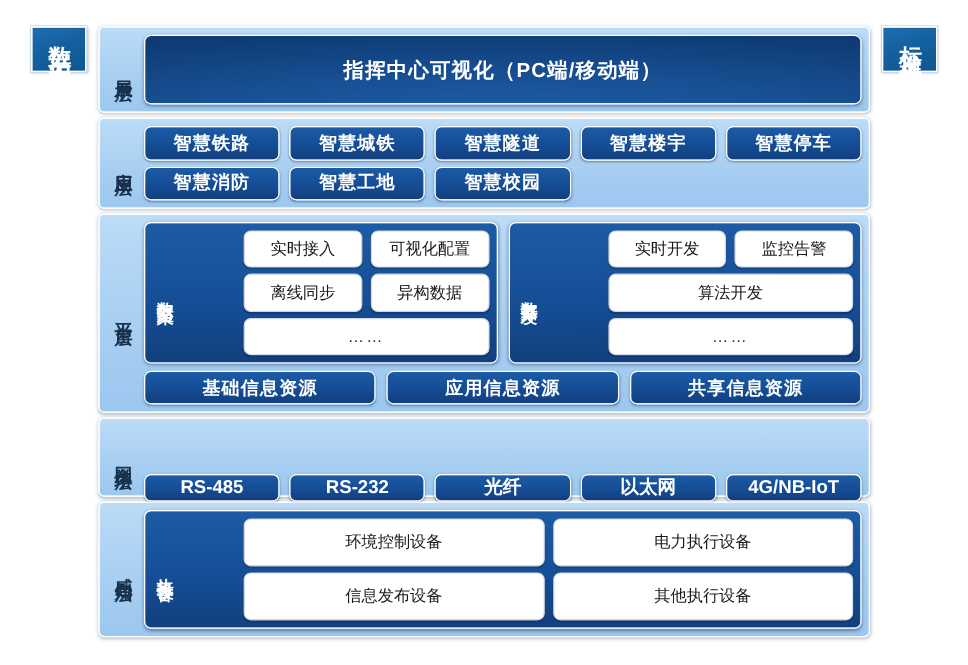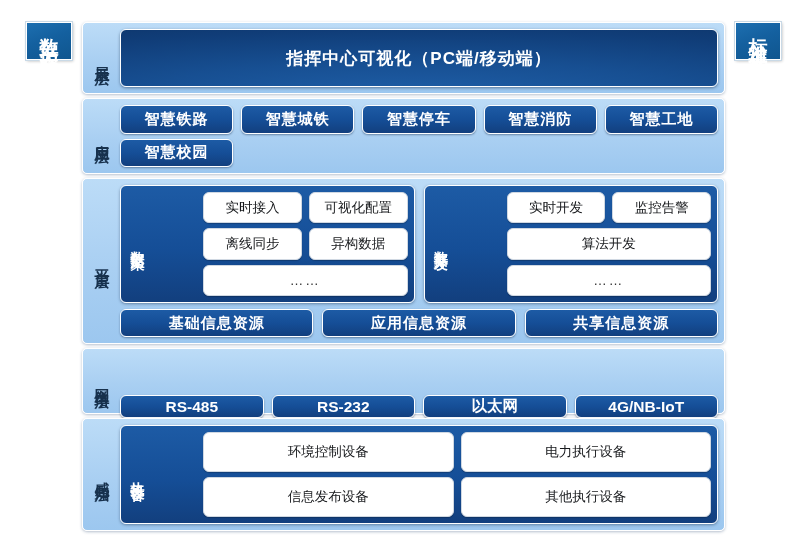--- a/index.html
+++ b/index.html
@@ -188,20 +188,22 @@
         <div class="present-box">指挥中心可视化（PC端/移动端）</div>
       </div>
     </div>
 
     <div class="layer layer-app">
       <div class="layer-label">应用层</div>
       <div class="layer-body">
         <div class="app-grid">
           <div class="pill">智慧铁路</div>
           <div class="pill">智慧城铁</div>
+          <div class="pill">智慧隧道</div>
+          <div class="pill">智慧楼宇</div>
           <div class="pill">智慧停车</div>
           <div class="pill">智慧消防</div>
           <div class="pill">智慧工地</div>
           <div class="pill">智慧校园</div>
         </div>
       </div>
     </div>
 
     <div class="layer layer-platform">
       <div class="layer-label">平台层</div>
@@ -252,20 +254,21 @@
 
       </div>
     </div>
 
     <div class="layer layer-net">
       <div class="layer-label">网络层</div>
       <div class="layer-body">
         <div class="net-row">
           <div class="pill">RS-485</div>
           <div class="pill">RS-232</div>
+          <div class="pill">光纤</div>
           <div class="pill">以太网</div>
           <div class="pill">4G/NB-IoT</div>
         </div>
       </div>
     </div>
 
     <div class="layer layer-sense">
       <div class="layer-label">感知层</div>
       <div class="layer-body sense-body">
 

